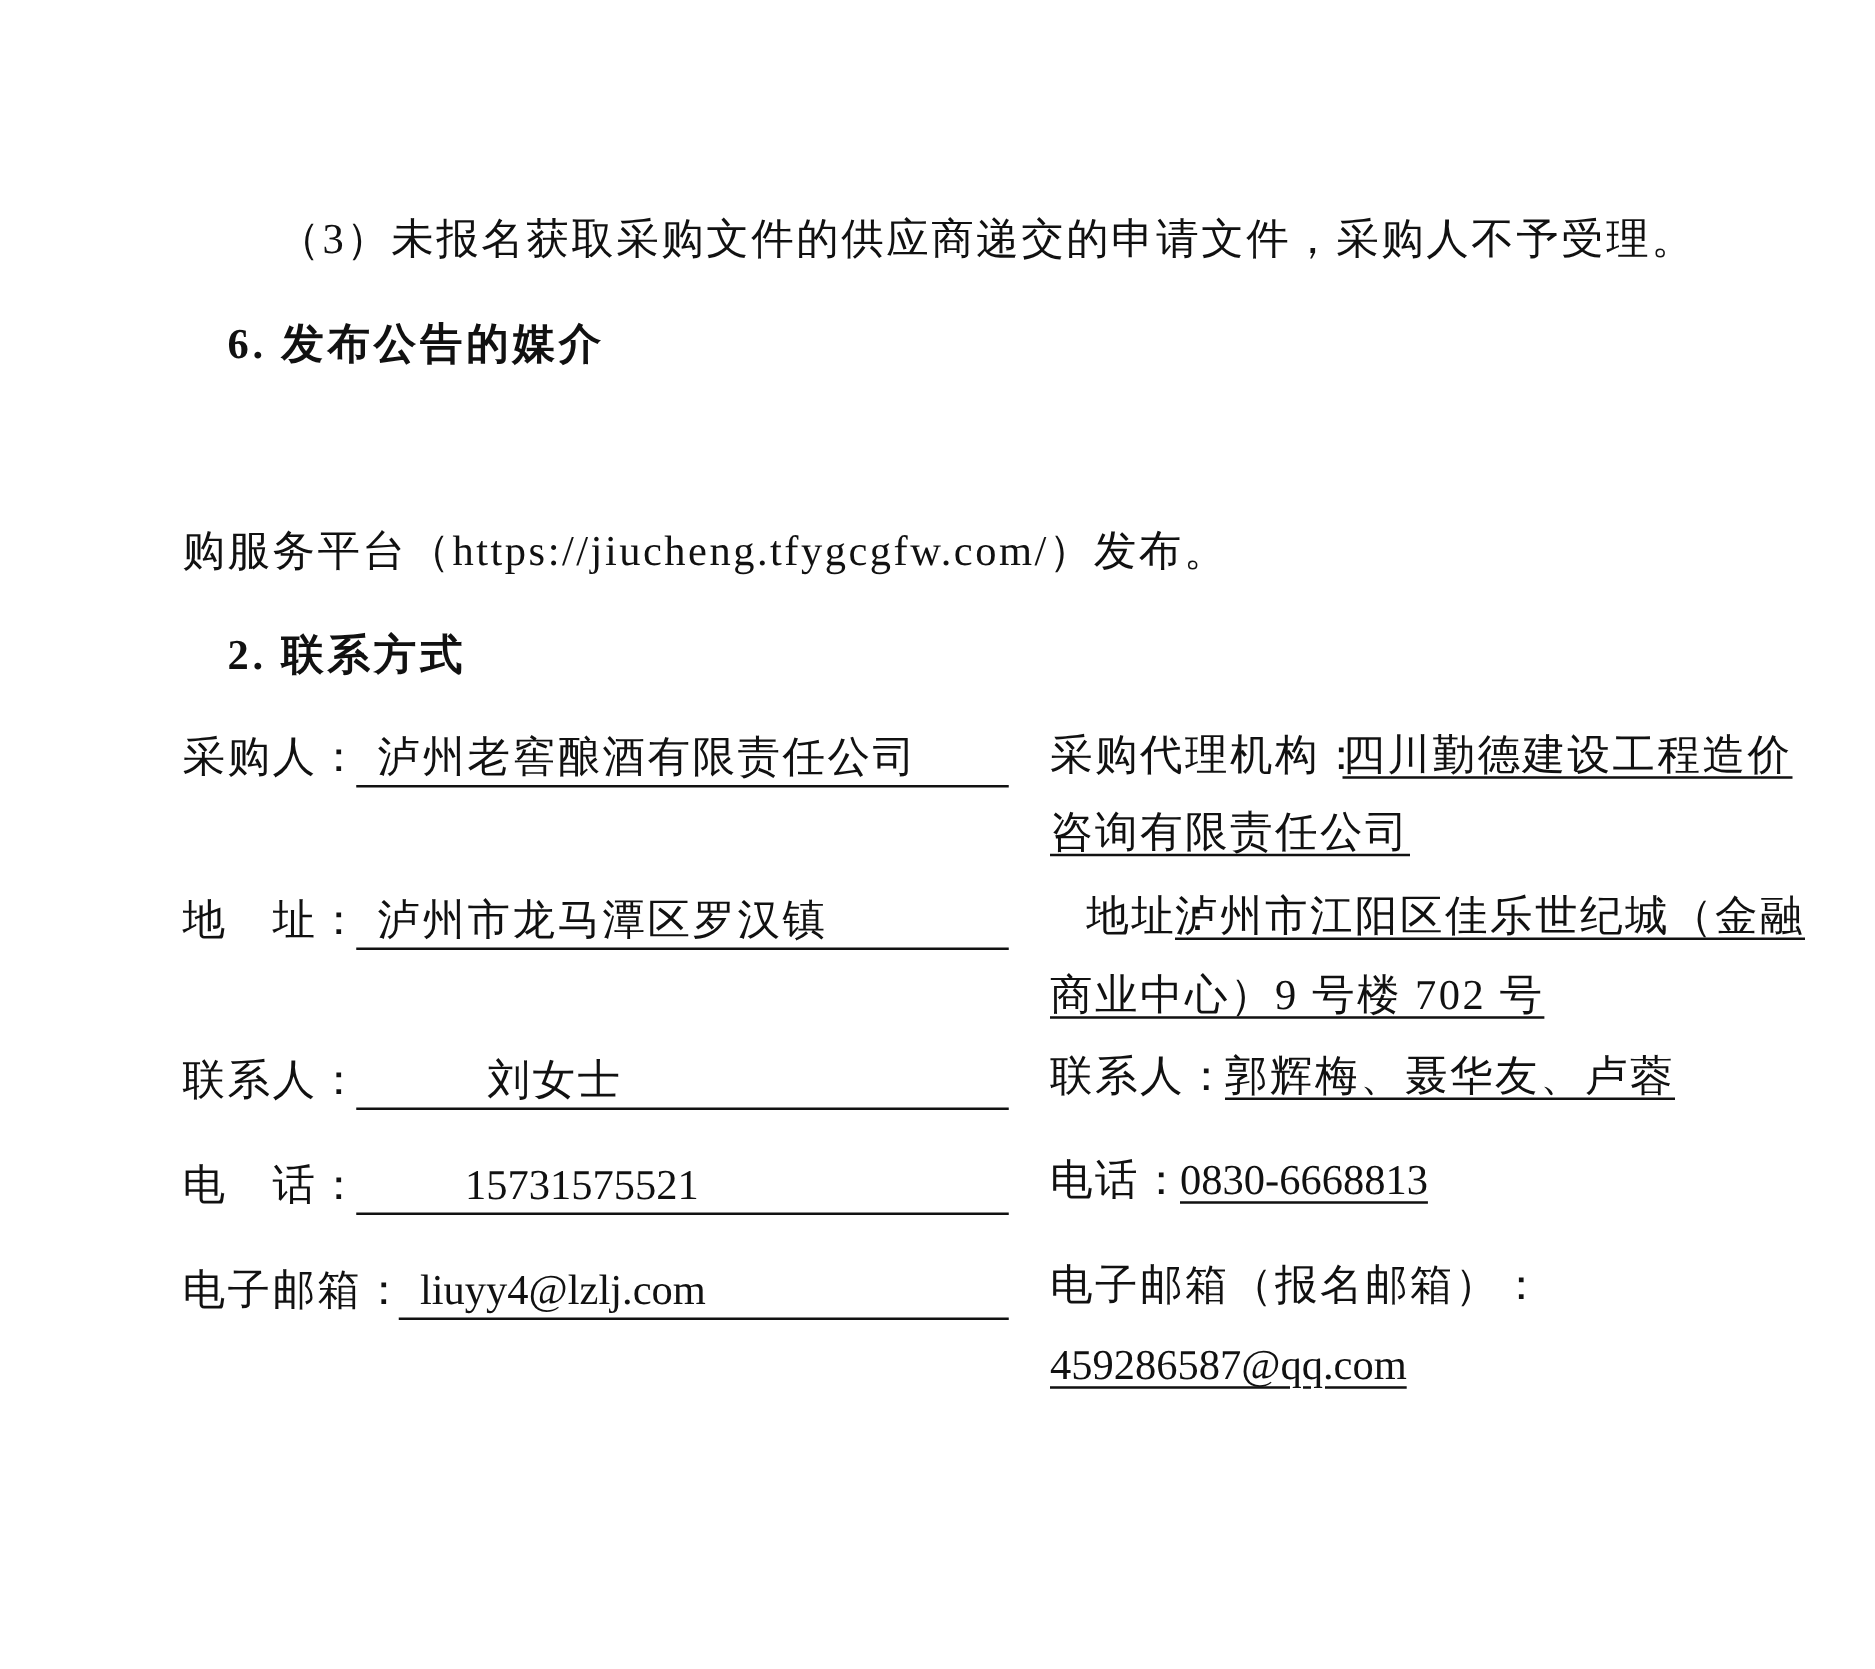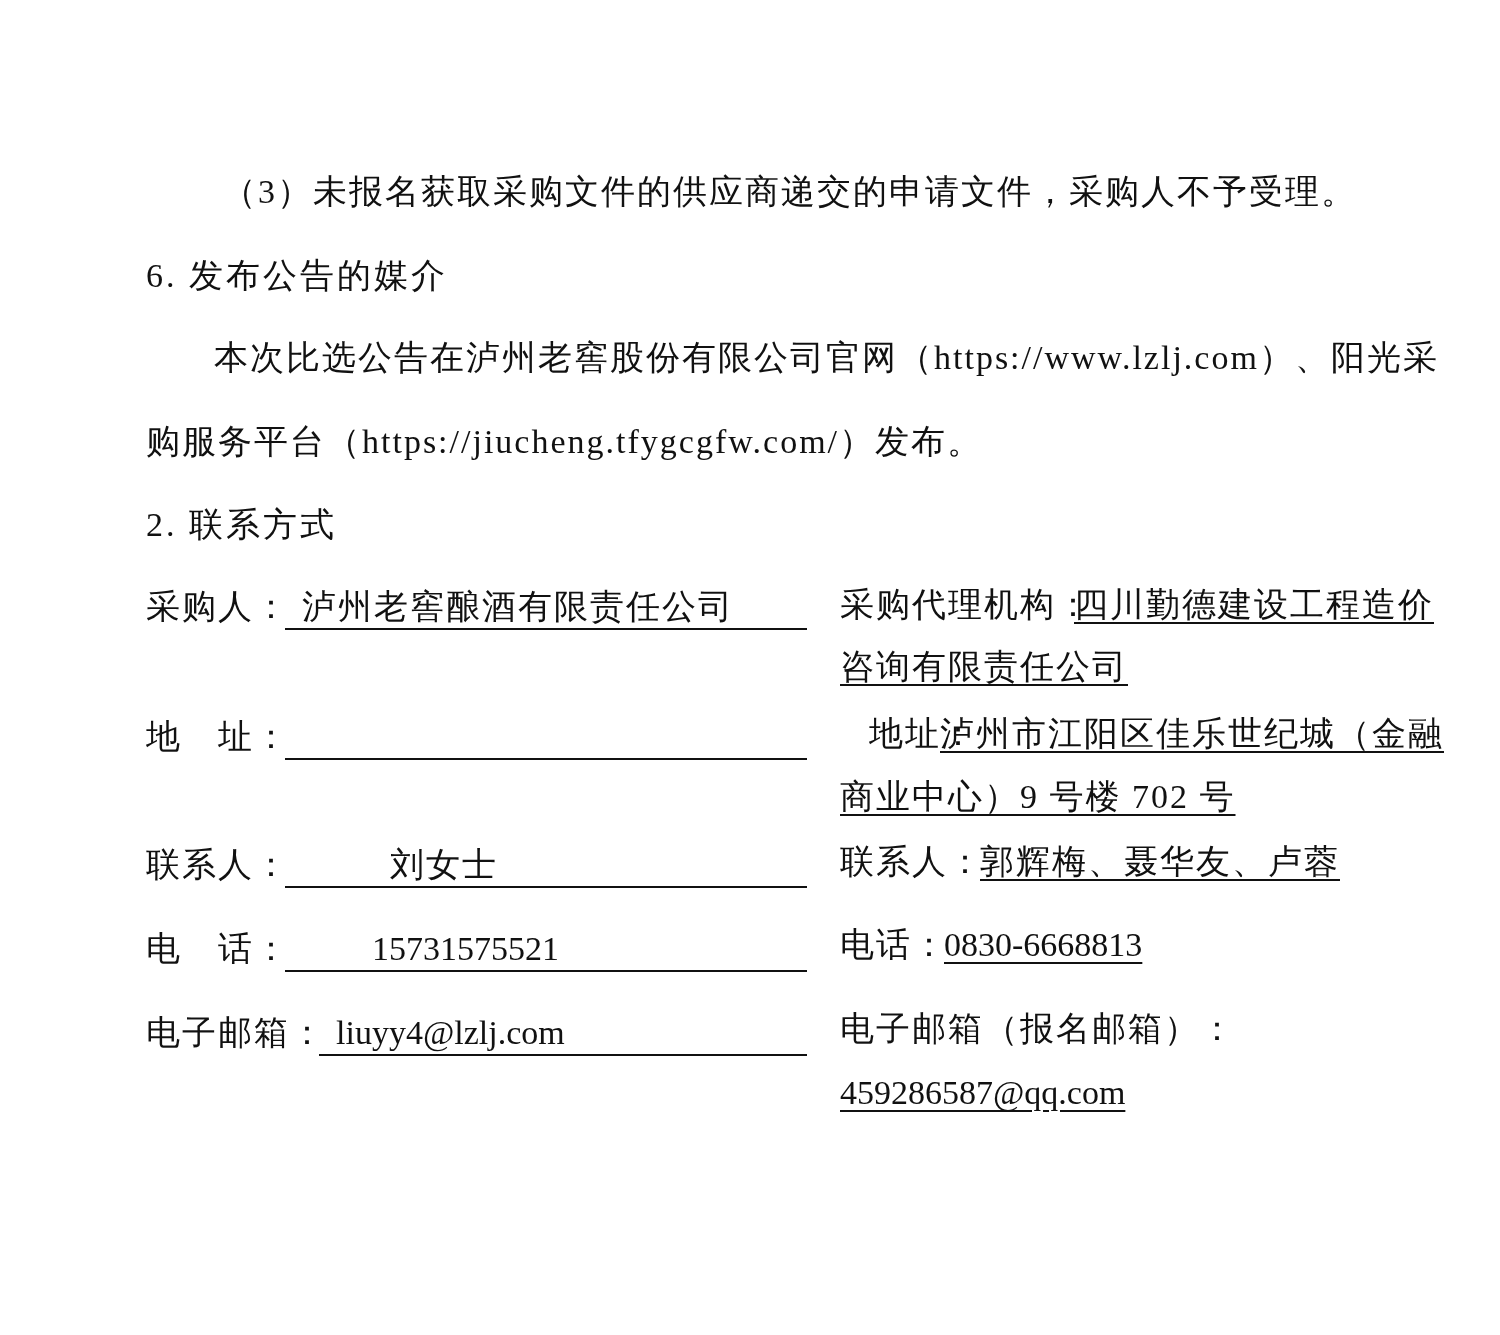--- a/index.html
+++ b/index.html
@@ -21,22 +21,23 @@
       width: 1500px; height: 1190px;
     }
     .line {
       position: absolute;
       font-size: 34px;
       line-height: 40px;
       white-space: nowrap;
       letter-spacing: 2px;
     }
     .heading {
-      font-weight: normal;
+      font-weight: bold;
       letter-spacing: 3px;
+      margin-left: 36px;
     }
     .field {
       position: absolute;
       font-size: 34px;
       line-height: 40px;
       white-space: nowrap;
       letter-spacing: 2px;
     }
     .fill-line {
       position: absolute;
@@ -58,31 +59,31 @@
   </style>
 </head>
 <body>
 
 <div class="page">
 
   <div class="line" style="left:222px; top:172px;">（3）未报名获取采购文件的供应商递交的申请文件，采购人不予受理。</div>
 
   <div class="line heading" style="left:146px; top:256px;">6. 发布公告的媒介</div>
 
-  <div class="line" style="left:214px; top:338px;">本次比选公告在泸州老窖股份有限公司官网（https://www.lzlj.com）、阳光采</div>
   <div class="line" style="left:146px; top:422px;">购服务平台（https://jiucheng.tfygcgfw.com/）发布。</div>
 
   <div class="line heading" style="left:146px; top:505px;">2. 联系方式</div>
 
   <div class="field" style="left:146px; top:587px;">采购人：</div>
   <div class="fill-line" style="left:285px; top:588px; width:522px;"></div>
   <div class="fill-text" style="left:302px; top:587px;">泸州老窖酿酒有限责任公司</div>
 
   <div class="field" style="left:146px; top:717px;">地　址：</div>
   <div class="fill-line" style="left:285px; top:718px; width:522px;"></div>
+  <div class="fill-text" style="left:302px; top:717px;">泸州市龙马潭区罗汉镇</div>
 
   <div class="field" style="left:146px; top:845px;">联系人：</div>
   <div class="fill-line" style="left:285px; top:846px; width:522px;"></div>
   <div class="fill-text" style="left:390px; top:845px;">刘女士</div>
 
   <div class="field" style="left:146px; top:929px;">电　话：</div>
   <div class="fill-line" style="left:285px; top:930px; width:522px;"></div>
   <div class="fill-text" style="left:372px; top:929px; letter-spacing:0;">15731575521</div>
 
   <div class="field" style="left:146px; top:1013px;">电子邮箱：</div>

